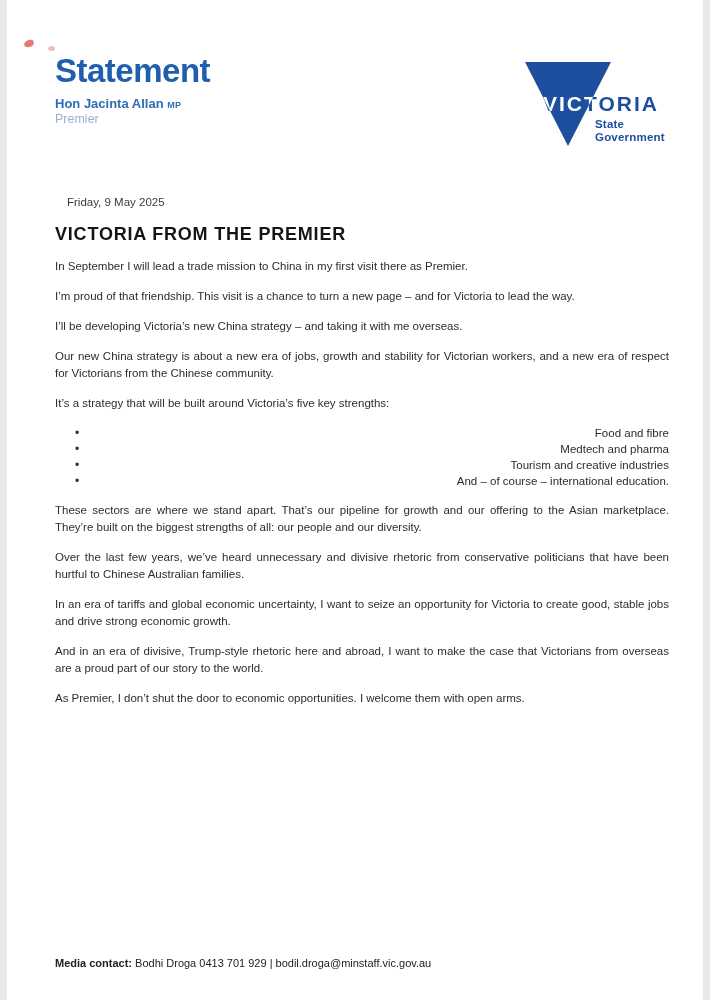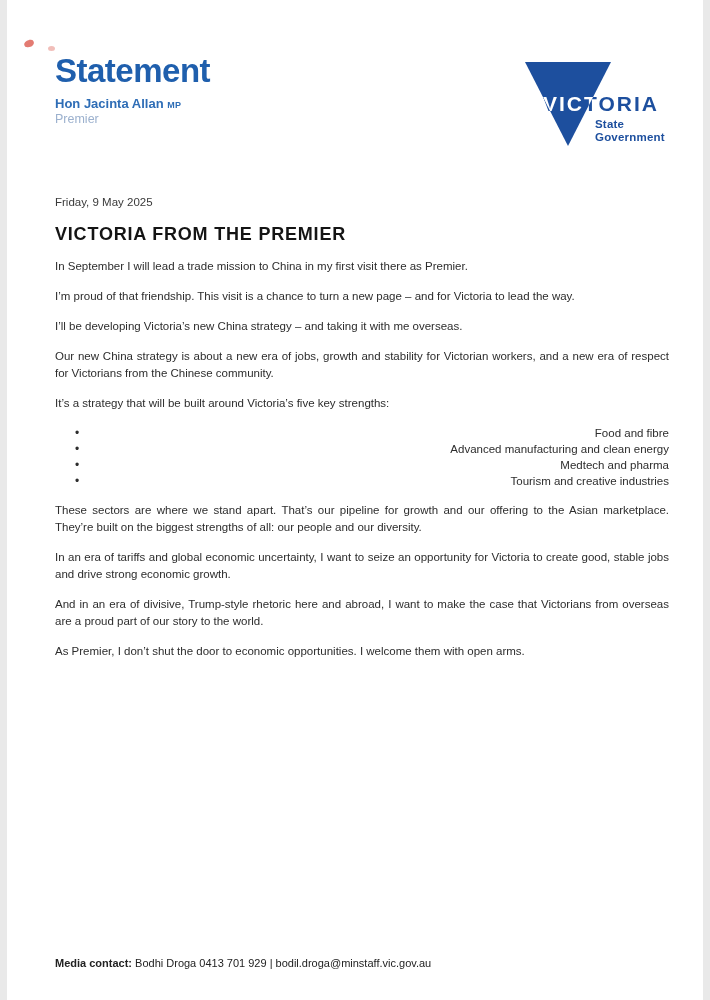--- a/index.html
+++ b/index.html
@@ -34,21 +34,21 @@
     margin-top:7px;
     font-size:13px; font-weight:bold; color:#2e6db6;
   }
   .masthead-author .suffix { font-size:9px; letter-spacing:.3px; }
   .masthead-role { margin-top:1px; font-size:12.5px; color:#9cb1ce; }
   
   .logo { position:absolute; left:517px; top:58px; width:150px; height:92px; }
   .logo-word { font-family:"Liberation Sans", sans-serif; font-size:21px; font-weight:bold; letter-spacing:2px; }
   .logo-sub  { font-family:"Liberation Sans", sans-serif; font-size:11.5px; font-weight:bold; fill:#1d4f9e; letter-spacing:.2px; }
   
-  .doc-date { position:absolute; left:48px; top:196px; font-size:11.5px; color:#3a3a3a; }
+  .doc-date { position:absolute; left:60px; top:196px; font-size:11.5px; color:#3a3a3a; }
   .doc-headline {
     position:absolute; left:48px; top:224px;
     font-size:18px; font-weight:bold; color:#141414; letter-spacing:.8px;
   }
   
   .content { position:absolute; left:48px; top:258px; width:614px; }
   .content p {
     font-size:11.5px; line-height:17px; color:#2d2d2d;
     text-align:justify; margin:0 0 13px 0;
   }
@@ -105,26 +105,27 @@
 
   <div class="content">
     <p>In September I will lead a trade mission to China in my first visit there as Premier.</p>
     <p>I’m proud of that friendship. This visit is a chance to turn a new page – and for Victoria to lead the way.</p>
     <p>I’ll be developing Victoria’s new China strategy – and taking it with me overseas.</p>
     <p>Our new China strategy is about a new era of jobs, growth and stability for Victorian workers, and a new era of respect for Victorians from the Chinese community.</p>
     <p>It’s a strategy that will be built around Victoria’s five key strengths:</p>
 
     <ul>
       <li>Food and fibre</li>
-      <li>Advanced manufacturing and clean energy</li>
       <li>Medtech and pharma</li>
       <li>Tourism and creative industries</li>
+      <li>And – of course – international education.</li>
     </ul>
 
     <p>These sectors are where we stand apart. That’s our pipeline for growth and our offering to the Asian marketplace. They’re built on the biggest strengths of all: our people and our diversity.</p>
+    <p>Over the last few years, we’ve heard unnecessary and divisive rhetoric from conservative politicians that have been hurtful to Chinese Australian families.</p>
     <p>In an era of tariffs and global economic uncertainty, I want to seize an opportunity for Victoria to create good, stable jobs and drive strong economic growth.</p>
     <p>And in an era of divisive, Trump-style rhetoric here and abroad, I want to make the case that Victorians from overseas are a proud part of our story to the world.</p>
     <p>As Premier, I don’t shut the door to economic opportunities. I welcome them with open arms.</p>
   </div>
 
   <div class="doc-footer">
     <span class="label">Media contact:</span>
     <span>Bodhi Droga 0413 701 929 | bodil.droga@minstaff.vic.gov.au</span>
   </div>
 

